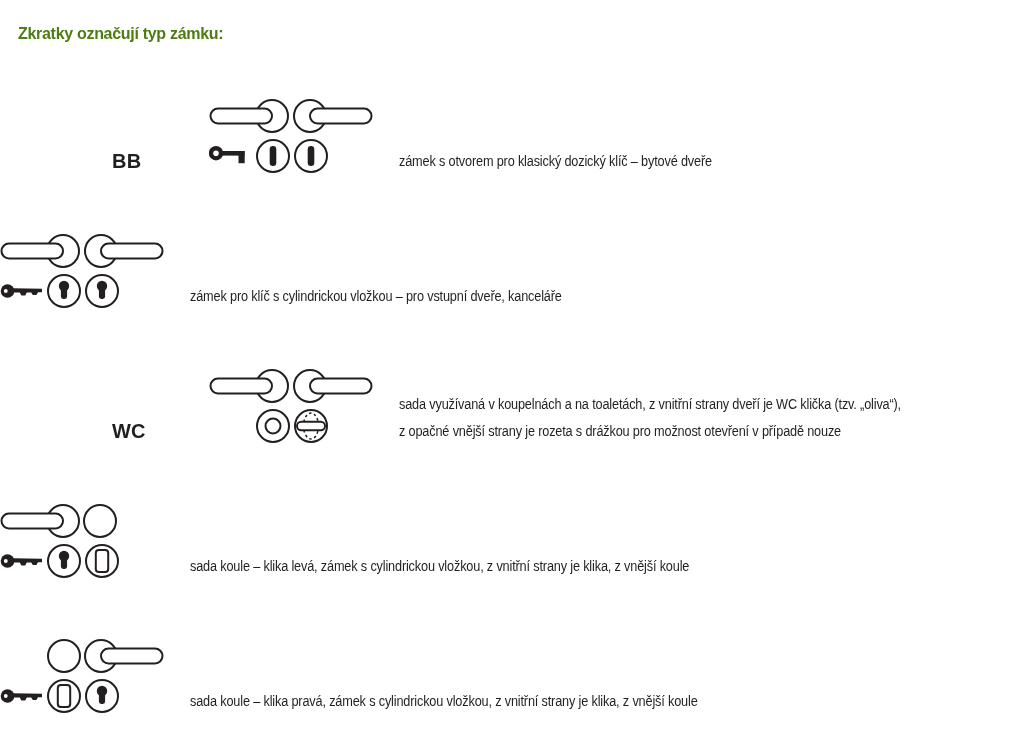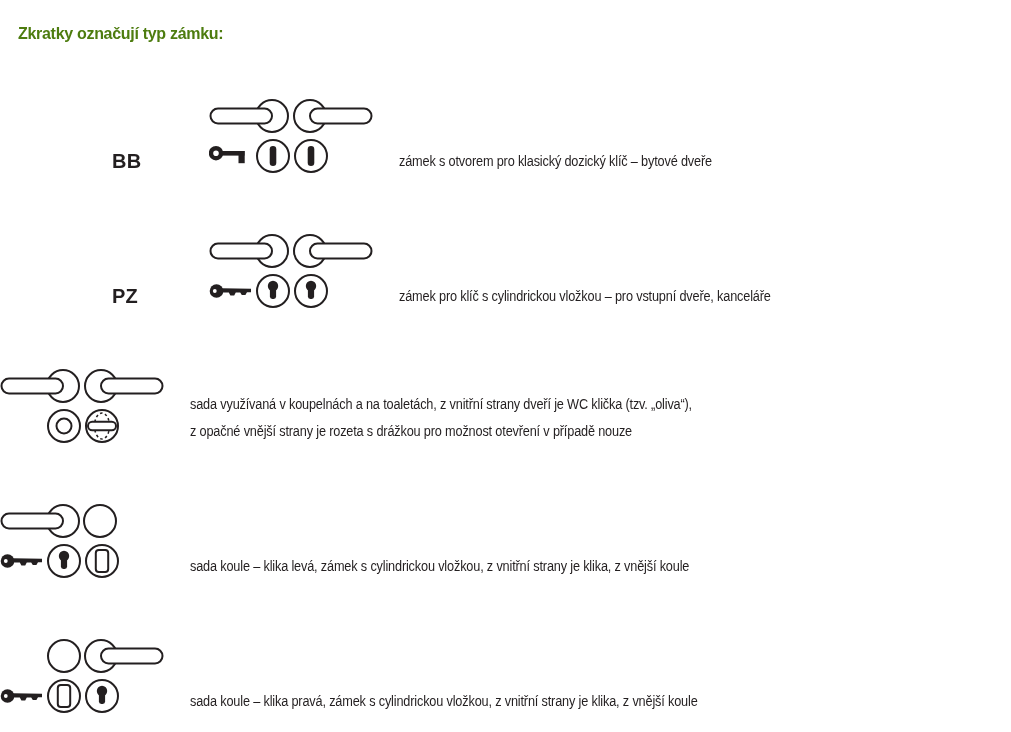--- a/index.html
+++ b/index.html
@@ -152,21 +152,20 @@
               <svg class="icon icon-rosette-bb-keyhole">
                 <use href="#sym-rosette-bb-keyhole" xlink:href="#sym-rosette-bb-keyhole"></use>
               </svg>
             </span>
           </div>
       </div>
       <div class="desc">zámek s otvorem pro klasický dozický klíč – bytové dveře</div>
     </section>
 
     <section class="row">
-      <div class="code">PZ</div>
       <div class="icons">
         <div class="icons-top">
             <span class="icon-slot slot-lever-handle-left">
               <svg class="icon icon-lever-handle-left">
                 <use href="#sym-lever-handle-left" xlink:href="#sym-lever-handle-left"></use>
               </svg>
             </span>
             <span class="icon-slot slot-lever-handle-right">
               <svg class="icon icon-lever-handle-right">
                 <use href="#sym-lever-handle-right" xlink:href="#sym-lever-handle-right"></use>
@@ -188,20 +187,21 @@
               <svg class="icon icon-rosette-pz-keyhole">
                 <use href="#sym-rosette-pz-keyhole" xlink:href="#sym-rosette-pz-keyhole"></use>
               </svg>
             </span>
           </div>
       </div>
       <div class="desc">zámek pro klíč s cylindrickou vložkou – pro vstupní dveře, kanceláře</div>
     </section>
 
     <section class="row">
+      <div class="code">WC</div>
       <div class="icons">
         <div class="icons-top">
             <span class="icon-slot slot-lever-handle-left">
               <svg class="icon icon-lever-handle-left">
                 <use href="#sym-lever-handle-left" xlink:href="#sym-lever-handle-left"></use>
               </svg>
             </span>
             <span class="icon-slot slot-lever-handle-right">
               <svg class="icon icon-lever-handle-right">
                 <use href="#sym-lever-handle-right" xlink:href="#sym-lever-handle-right"></use>

